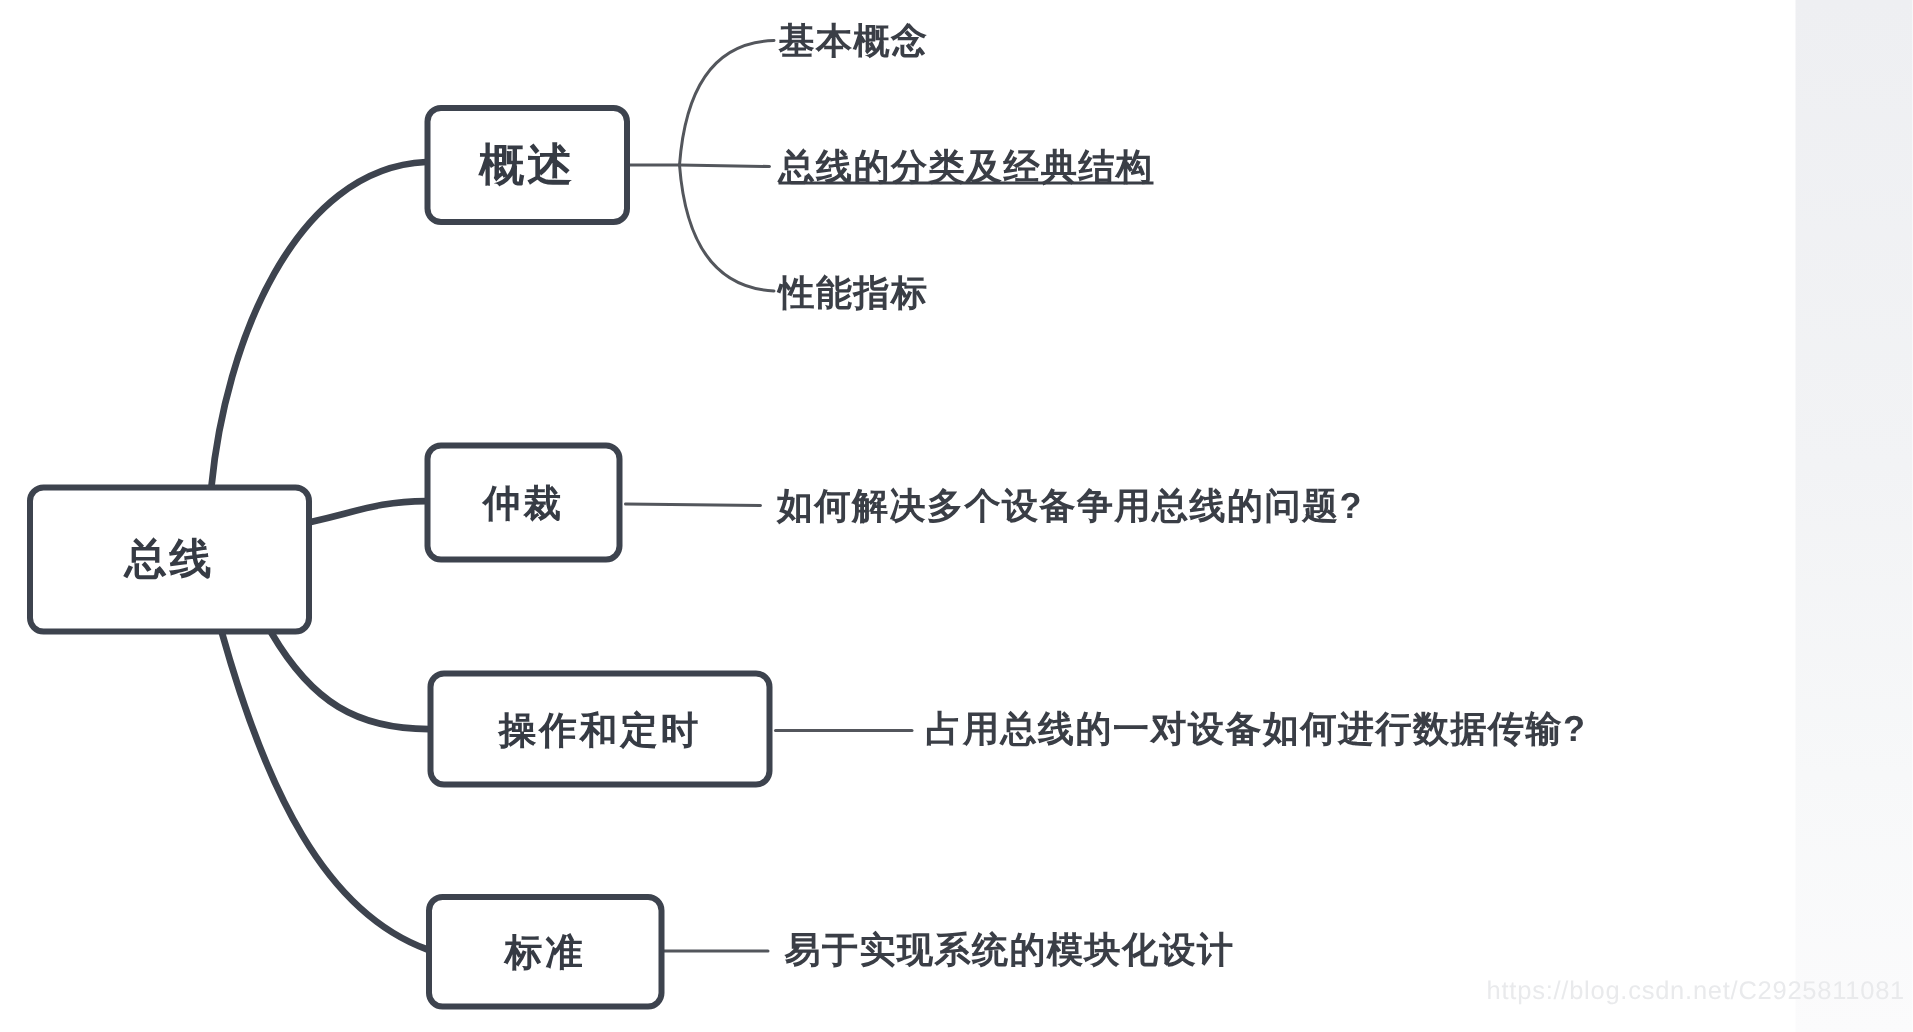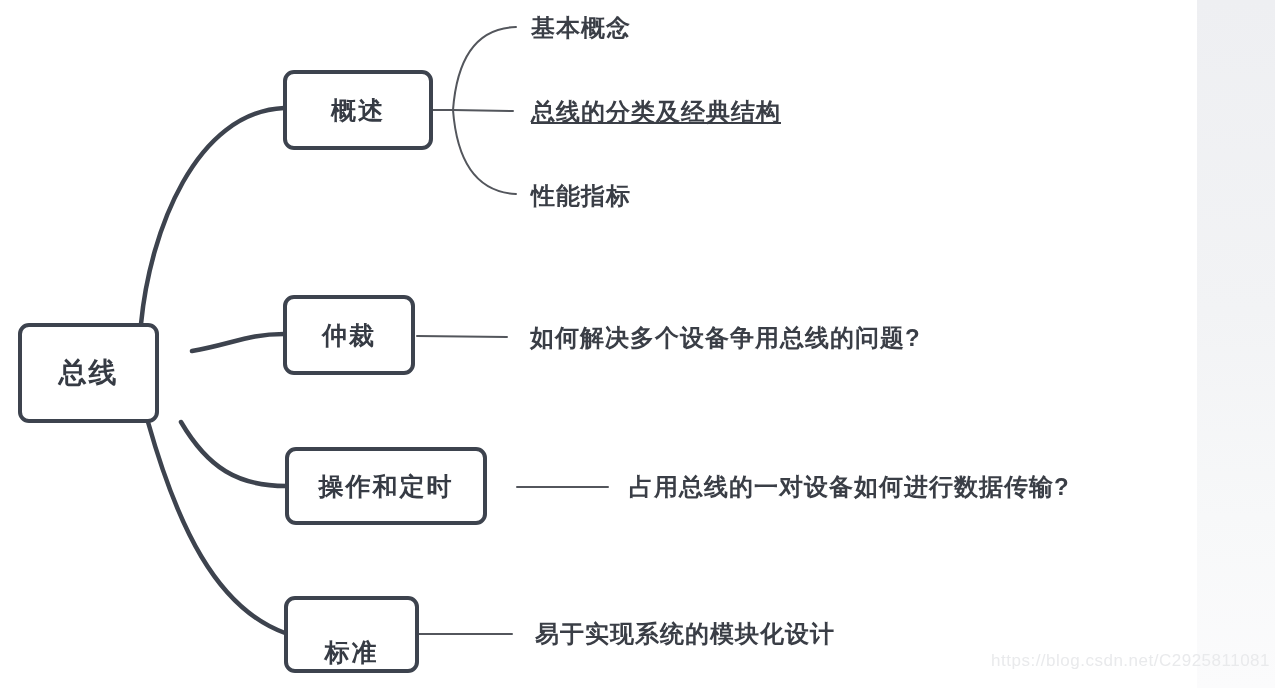--- a/index.html
+++ b/index.html
@@ -43,37 +43,36 @@
     display: flex;
     align-items: center;
     justify-content: center;
     color: #363b44;
     font-weight: 700;
     white-space: nowrap;
     letter-spacing: 2px;
   }
   .node-root {
     left: 18px; top: 323px;
-    width: 141px; height: 100px;
+    width: 190px; height: 100px;
     font-size: 28px;
     text-align: center;
   }
-  .node-b0 { left: 283px; top: 70px;  width: 150px; height: 80px; font-size: 25px; }
+  .node-b0 { left: 283px; top: 70px;  width: 137px; height: 80px; font-size: 30px; }
   .node-b1 { left: 283px; top: 295px; width: 132px; height: 80px; font-size: 25px; }
-  .node-b2 { left: 285px; top: 447px; width: 202px; height: 78px; font-size: 25px; }
-  .node-b3 { left: 284px; top: 596px; width: 135px; height: 77px; font-size: 25px; align-items: flex-end; }
+  .node-b2 { left: 285px; top: 447px; width: 230px; height: 78px; font-size: 25px; }
+  .node-b3 { left: 284px; top: 596px; width: 159px; height: 77px; font-size: 25px; }
   .leaf {
     position: absolute;
     font-size: 24px;
     font-weight: 600;
     color: #3a3e46;
     white-space: nowrap;
     line-height: 34px;
     letter-spacing: 1px;
-    margin-left: 12px;
   }
   .leaf-00 { left: 519px; top: 11px; }
   .leaf-01 { left: 519px; top: 95px; text-decoration: underline; }
   .leaf-02 { left: 519px; top: 179px; }
   .leaf-10 { left: 518px; top: 321px; }
   .leaf-20 { left: 617px; top: 470px; }
   .leaf-30 { left: 523px; top: 617px; text-align: center; }
   .watermark {
     position: absolute;
     right: 5px;

